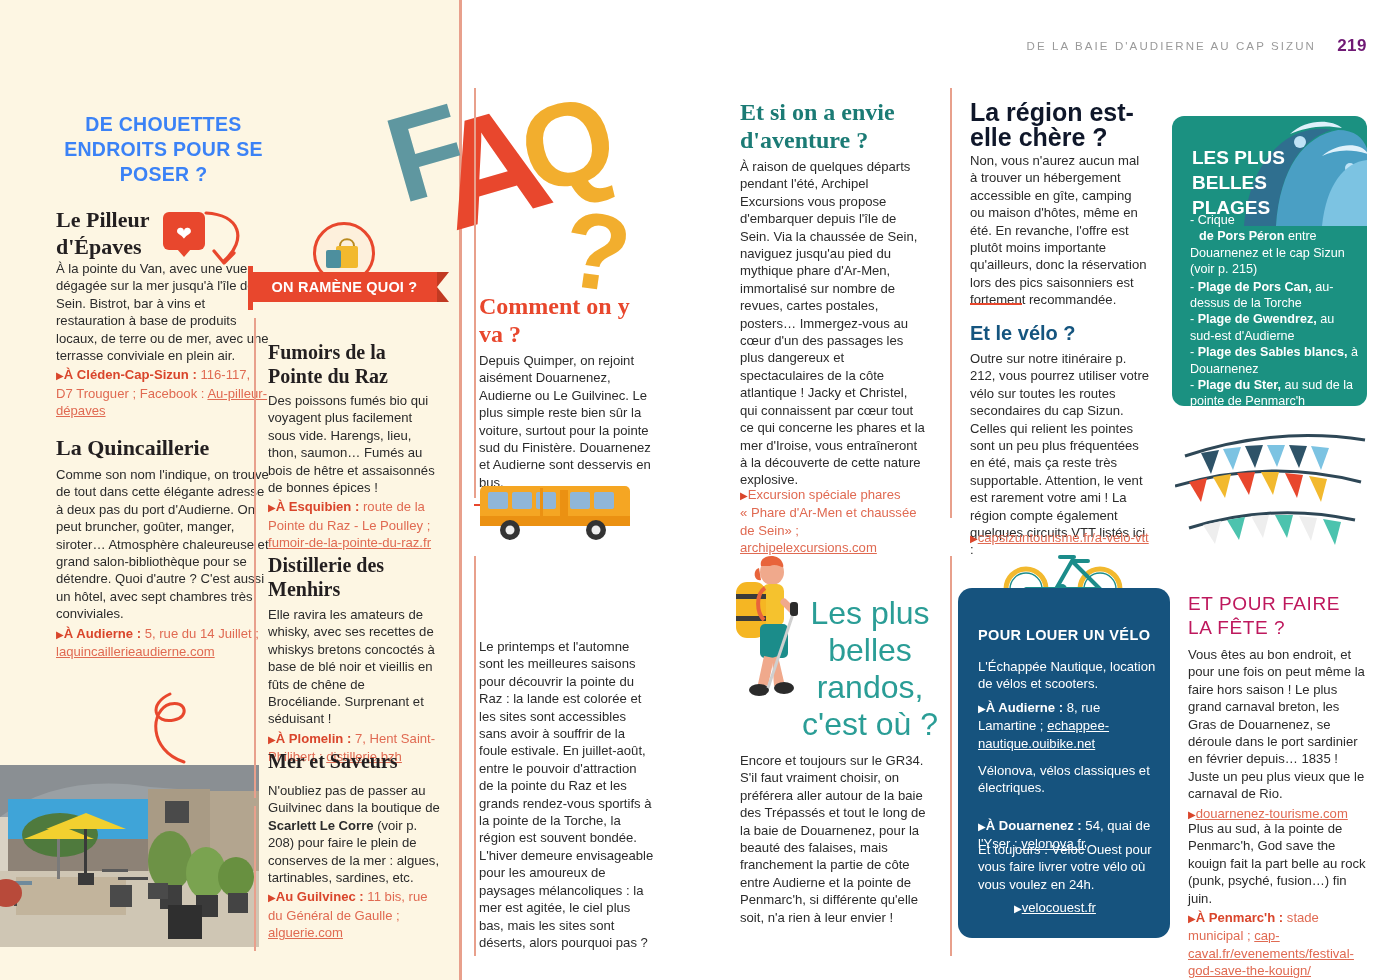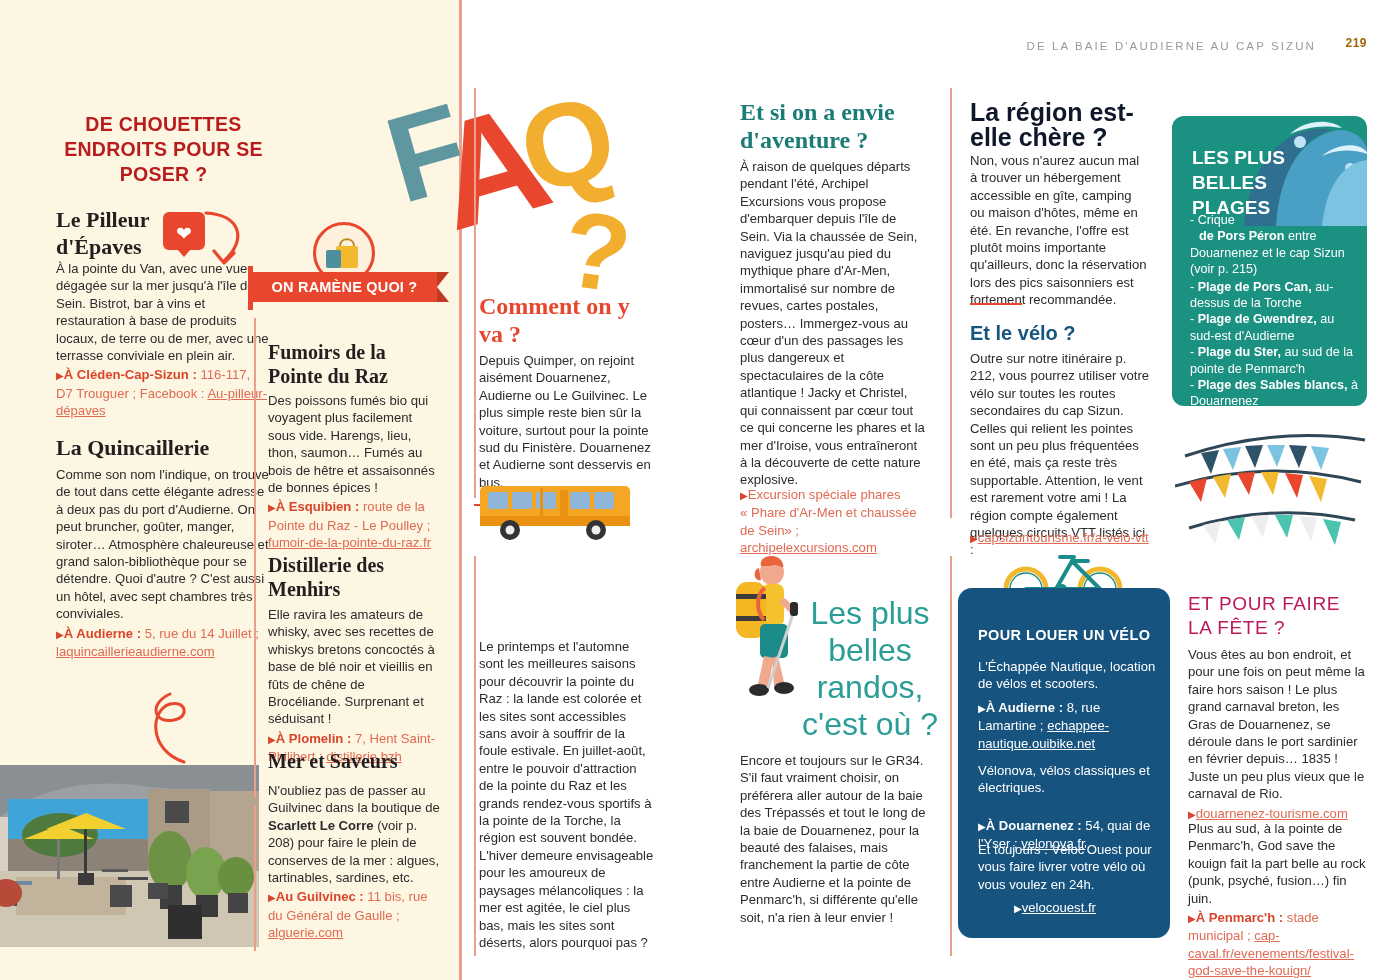--- a/index.html
+++ b/index.html
@@ -10,30 +10,30 @@
   }
   .page{position:absolute;inset:0;}
 
   
   .cream-panel{position:absolute;left:0;top:0;width:459px;height:980px;background:#fdf6e3;}
   .cream-edge{position:absolute;left:459px;top:0;width:3px;height:980px;background:#e8a08c;}
 
   
   .runhead{position:absolute;right:84px;top:40px;font-size:11.5px;letter-spacing:2.1px;
            color:#9a9a9a;font-weight:400;white-space:nowrap;}
-  .pagenum{position:absolute;right:33px;top:36px;font-size:12px;font-weight:bold;color:#a16207;letter-spacing:.5px;}
+  .pagenum{position:absolute;right:33px;top:36px;font-size:17px;font-weight:bold;color:#701a75;letter-spacing:.5px;}
   p.body{margin:0 0 0 0;font-size:13.1px;line-height:17.4px;color:#2b2b2b;}
   .addr{font-size:13.1px;line-height:17.4px;color:#e06a52;margin-top:2px;}
   .addr b{color:#d9452b;font-weight:bold;}
   .addr .u{text-decoration:underline;}
   .tri{color:#d9452b;font-size:10px;}
 
   
   .title-chouettes{position:absolute;left:56px;top:112px;width:215px;text-align:center;
-     font-size:19.5px;line-height:25px;font-weight:bold;color:#b91c1c;letter-spacing:.3px;}
+     font-size:19.5px;line-height:25px;font-weight:bold;color:#3b82f6;letter-spacing:.3px;}
   .sec-title{font-family:"Liberation Serif", serif;font-weight:bold;color:#231f20;}
   .pilleur-t{position:absolute;left:56px;top:206px;width:130px;font-size:22px;line-height:27px;}
   .pilleur-body{position:absolute;left:56px;top:260px;width:213px;}
   .quinc-t{position:absolute;left:56px;top:435px;font-size:22px;}
   .quinc-body{position:absolute;left:56px;top:466px;width:213px;}
 
   
   .heart-badge{position:absolute;left:163px;top:212px;width:42px;height:38px;background:#e8472d;border-radius:6px;}
   .heart-badge:after{content:"";position:absolute;left:14px;bottom:-7px;width:0;height:0;
     border-left:7px solid transparent;border-right:7px solid transparent;border-top:8px solid #e8472d;}
@@ -348,22 +348,22 @@
       <circle cx="128" cy="26" r="6" fill="#bfe3f6"></circle>
       <circle cx="178" cy="52" r="5" fill="#bfe3f6"></circle>
       <path d="M150,110 C154,70 172,46 195,44 L195,110 Z" fill="#7cc3e2"></path>
     </svg>
   </div>
   <div class="tealbox-t">LES PLUS BELLES PLAGES</div>
   <div class="tb-list">
     <div style="margin-bottom:1px;">- <span>Crique</span><br><span style="margin-left:9px;display:inline"><b>de Pors Péron</b><span> entre Douarnenez et le cap Sizun (voir p. 215)</span></span></div>
     <div>- <b>Plage de Pors Can,</b><span> au-dessus de la Torche</span></div>
     <div>- <b>Plage de Gwendrez,</b><span> au sud-est d'Audierne</span></div>
+    <div>- <b>Plage des Sables blancs,</b><span> à Douarnenez</span></div>
     <div>- <b>Plage du Ster,</b><span> au sud de la pointe de Penmarc'h</span></div>
-    <div>- <b>Plage des Sables blancs,</b><span> à Douarnenez</span></div>
   </div>
 
   <svg class="bunting" width="200" height="115">
     <path d="M10,24 Q100,-6 190,8" stroke="#2e4756" stroke-width="3" fill="none"></path>
     <g>
       <polygon points="26,21 44,18 36,42" fill="#2e5368"></polygon>
       <polygon points="48,17 66,15 58,38" fill="#7cc3e2"></polygon>
       <polygon points="70,14 88,13 80,36" fill="#2e5368"></polygon>
       <polygon points="92,13 110,13 102,35" fill="#7cc3e2"></polygon>
       <polygon points="114,13 132,14 124,36" fill="#2e5368"></polygon>

